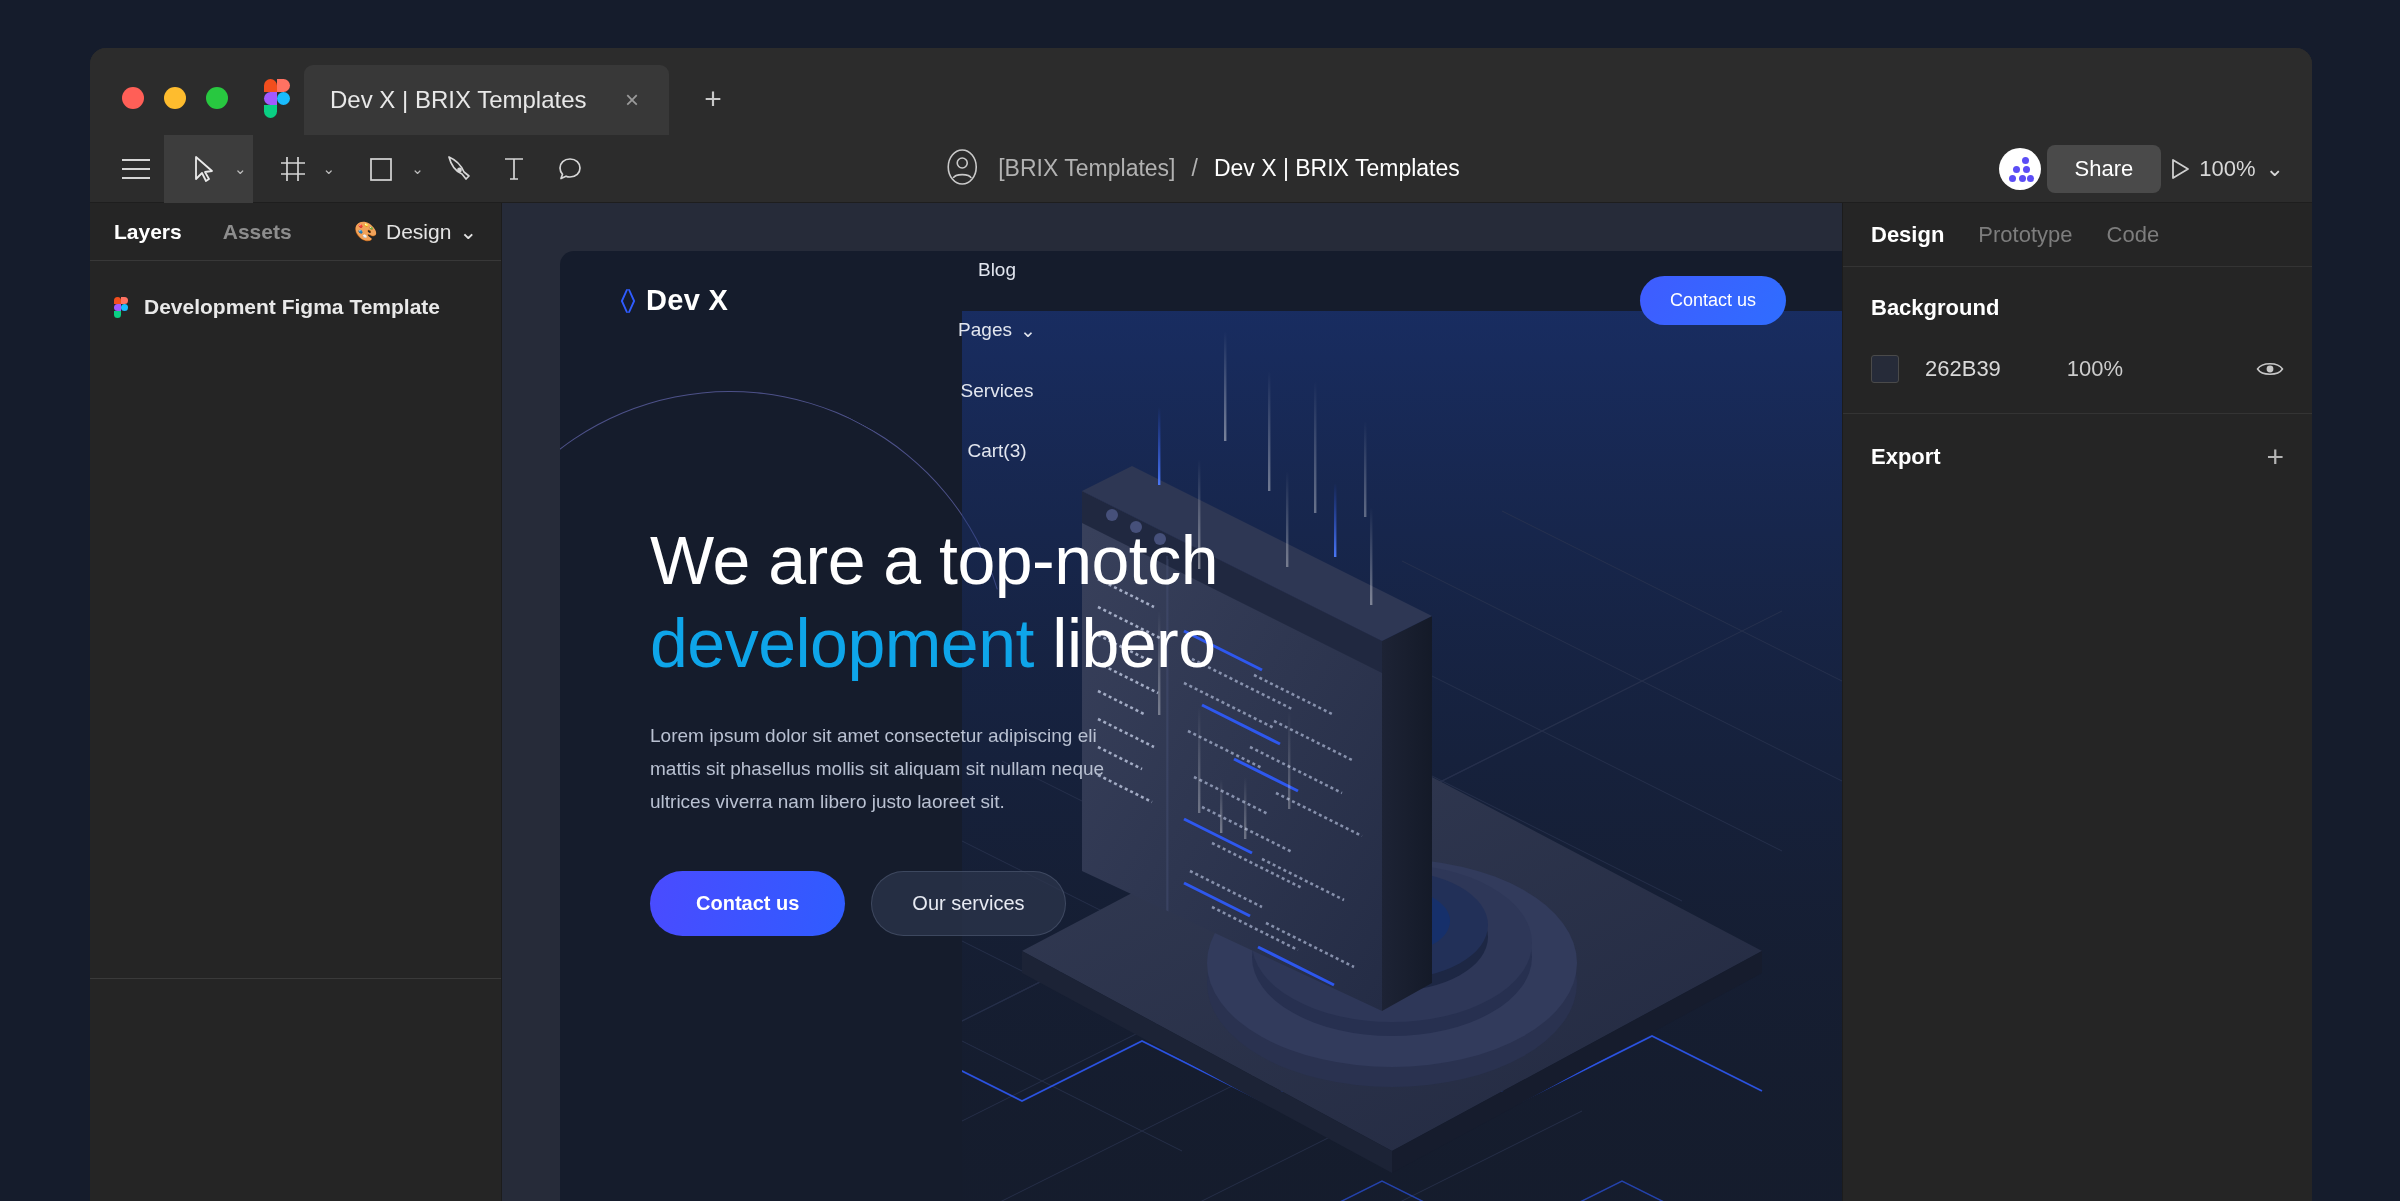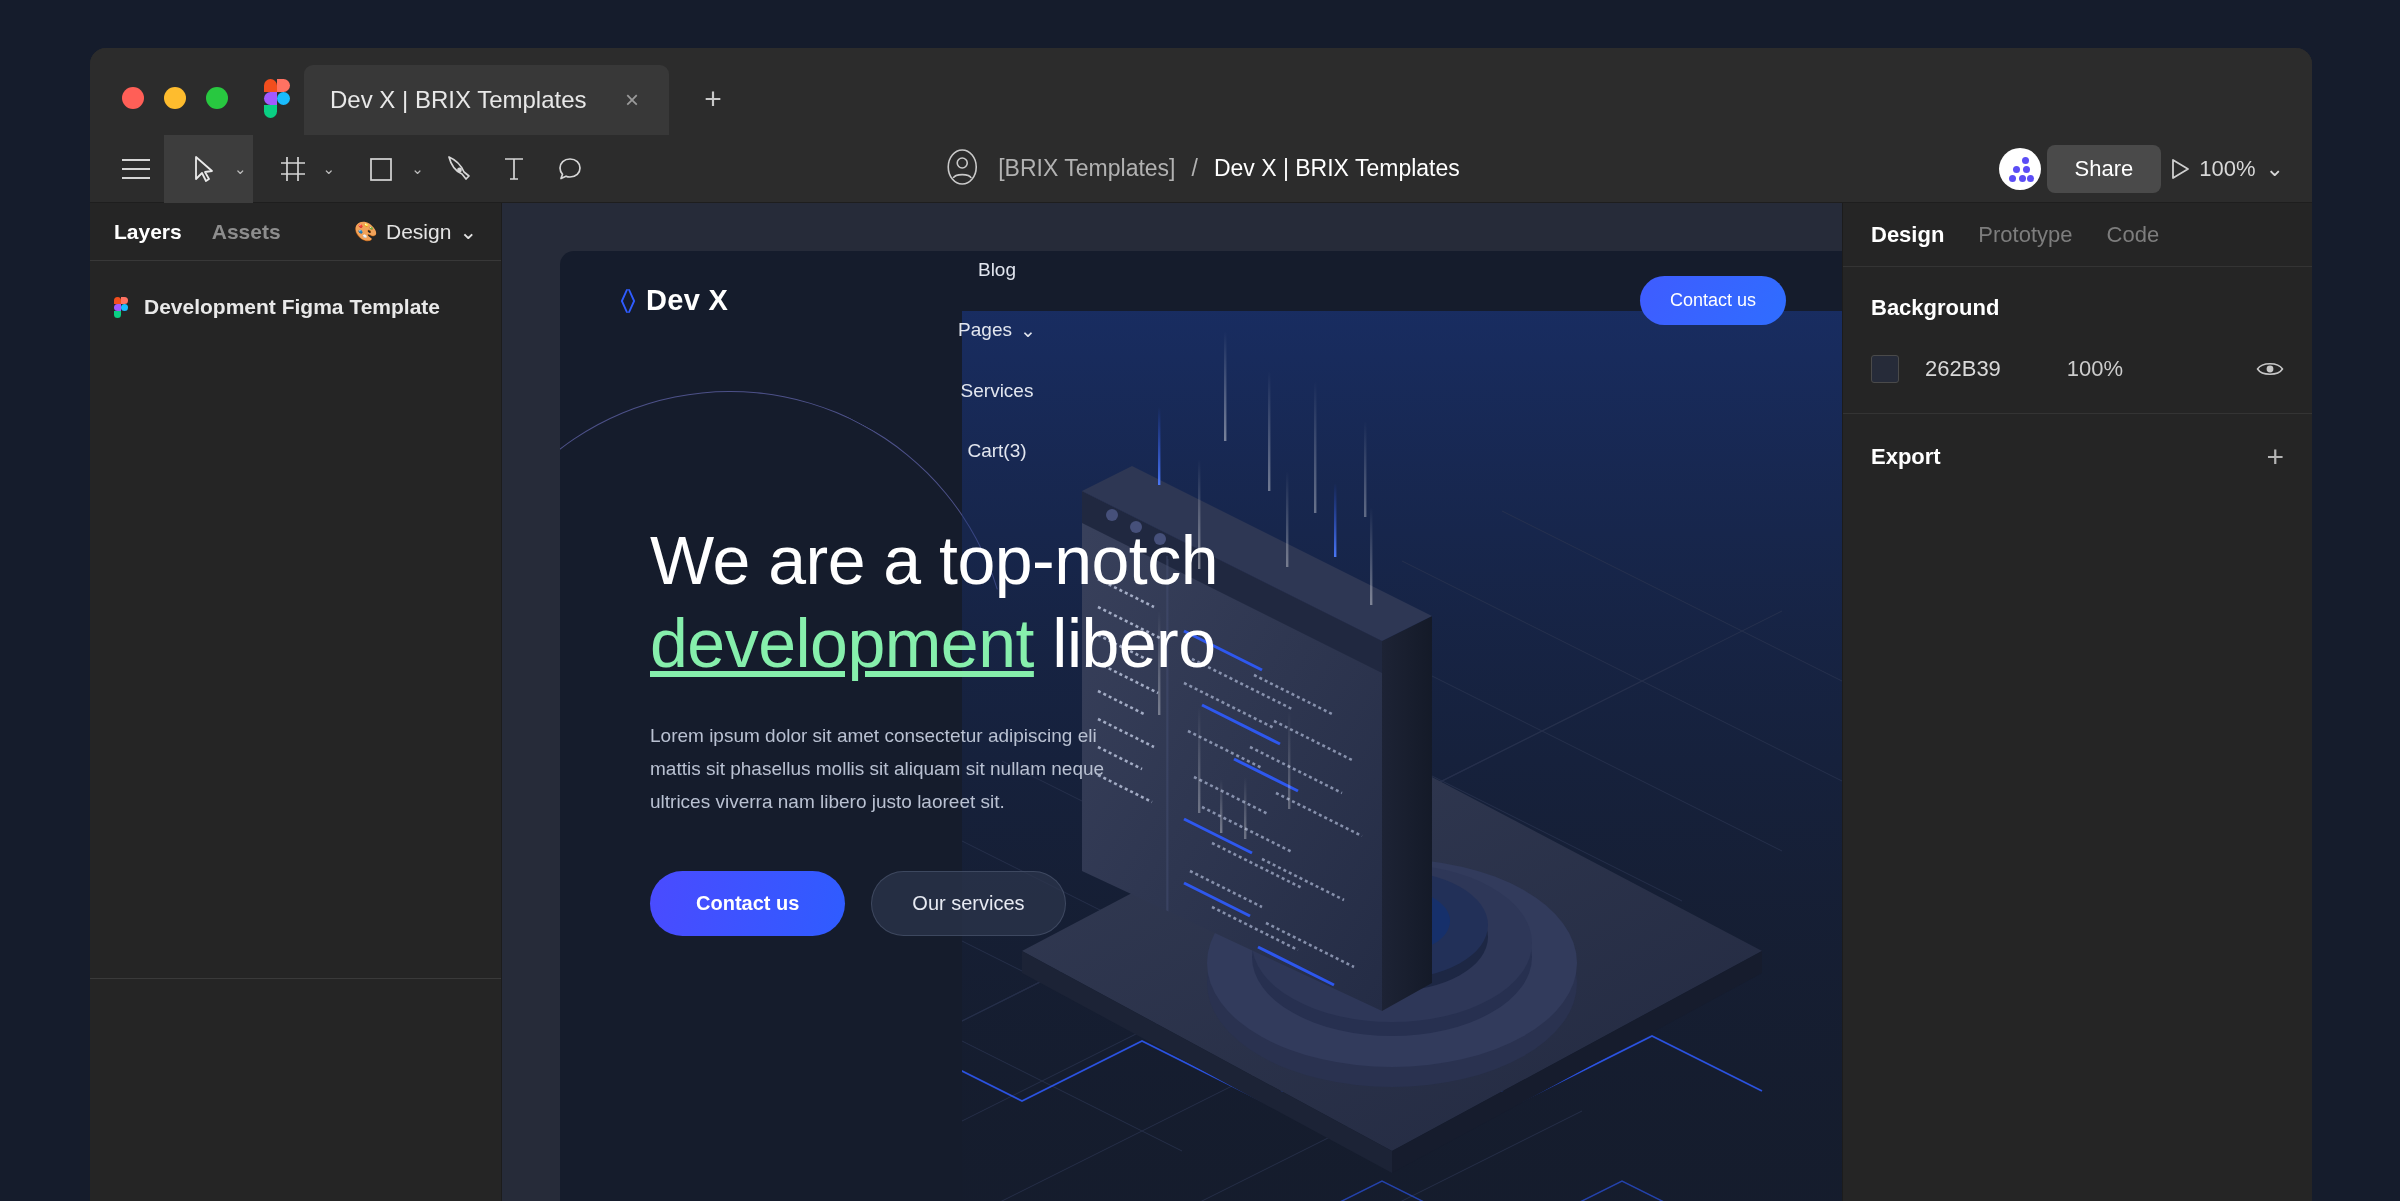--- a/index.html
+++ b/index.html
@@ -156,21 +156,21 @@
     width: 412px;
     background: #252525;
     border-right: 1px solid #1c1c1c;
     flex: none;
     position: relative;
   }
   .lp-tabs {
     height: 58px;
     display: flex; align-items: center;
     padding: 0 24px;
-    gap: 30px;
+    gap: 41px;
     border-bottom: 1px solid #383838;
   }
   .lp-tab { font-size: 21px; color: #8d8d8d; font-weight: bold; }
   .lp-tab.active { color: #ffffff; }
   .lp-design {
     margin-left: auto;
     display: flex; align-items: center; gap: 8px;
     color: #e4e4e4; font-size: 21px;
   }
   .palette { font-size: 19px; }
@@ -256,21 +256,21 @@
     padding: 170px 0 0 90px;
     z-index: 4;
   }
   .hero h1 {
     color: #ffffff;
     font-size: 68px;
     font-weight: normal;
     line-height: 1.22;
     letter-spacing: -.5px;
   }
-  .hero h1 .accent { color: #86efac; text-decoration: underline; }
+  .hero h1 .accent { color: #0ea5e9; }
   .hero p {
     margin-top: 34px;
     color: #b9c1d2;
     font-size: 19px;
     line-height: 1.75;
     max-width: 500px;
   }
   .hero-btns { margin-top: 52px; display: flex; gap: 26px; }
   .btn-primary {
     background: linear-gradient(100deg, #4a4bff 0%, #2f5cff 100%);

